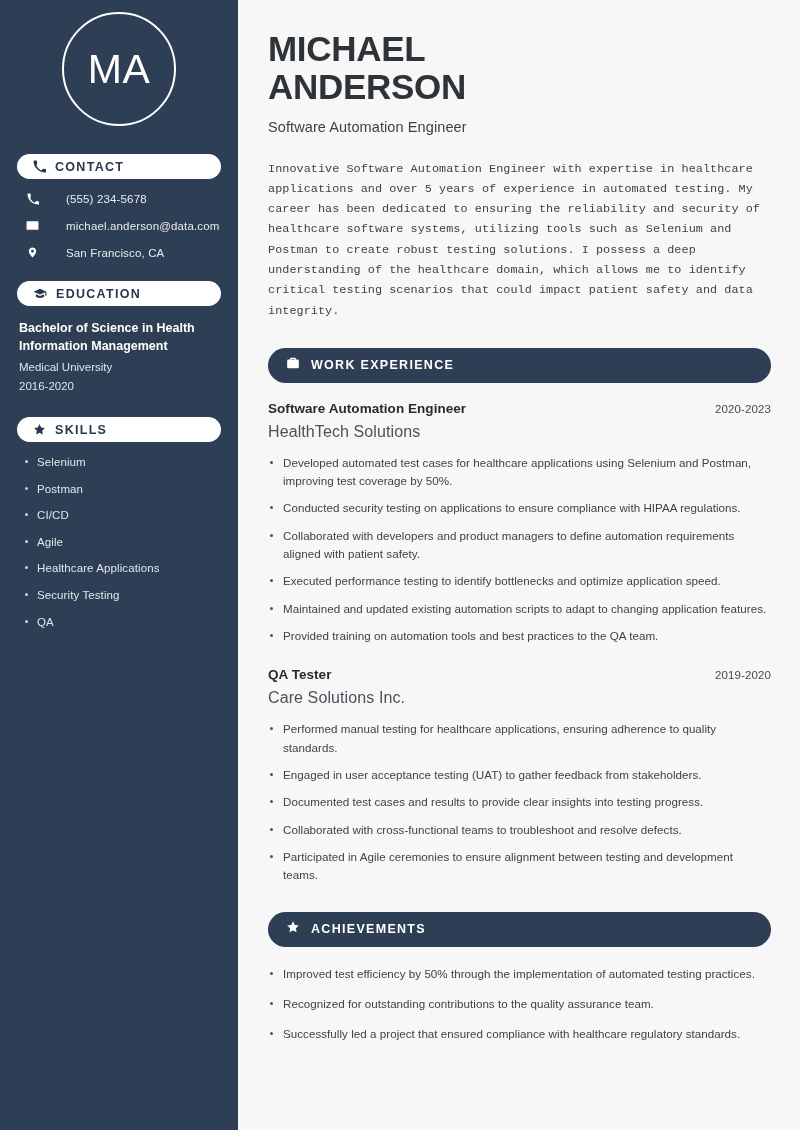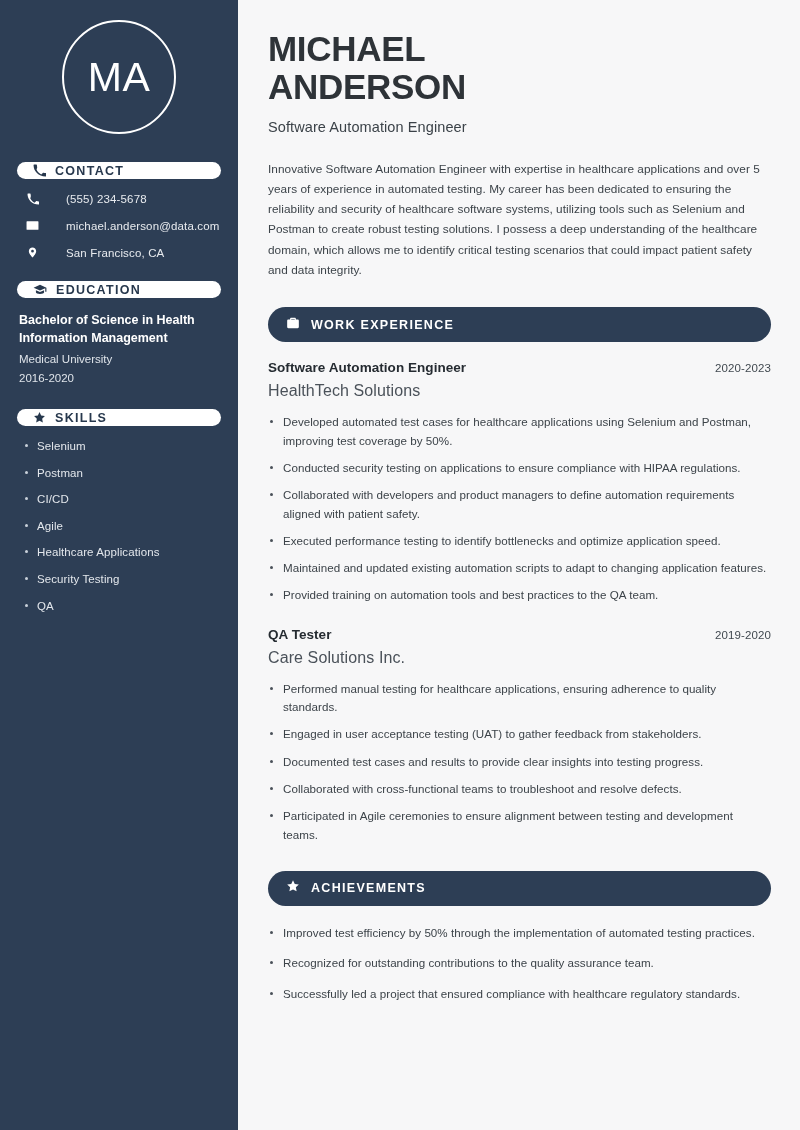--- a/index.html
+++ b/index.html
@@ -29,21 +29,21 @@
     flex: 0 0 238px;
     background: #2d3e55;
     color: #ffffff;
     padding: 0 17px;
     position: relative;
   }
 
   .avatar-wrap {
     display: flex;
     justify-content: center;
-    padding-top: 20px;
+    padding-top: 12px;
     padding-bottom: 28px;
   }
 
   .avatar {
     width: 114px;
     height: 114px;
     border-radius: 50%;
     border: 2px solid #ffffff;
     display: flex;
     align-items: center;
@@ -56,21 +56,21 @@
     letter-spacing: 0.5px;
     color: #ffffff;
     line-height: 1;
   }
 
   
   .pill {
     background: #ffffff;
     color: #2d3e55;
     border-radius: 18px;
-    height: 17px;
+    height: 25px;
     display: flex;
     align-items: center;
     padding: 0 16px;
     gap: 9px;
   }
 
   .pill .pill-label {
     font-size: 12.5px;
     font-weight: bold;
     letter-spacing: 1.3px;
@@ -161,20 +161,21 @@
     margin-top: 13px;
     letter-spacing: 0.1px;
   }
 
   .summary {
     font-size: 11.8px;
     color: #3c4349;
     line-height: 1.72;
     margin-top: 24px;
     letter-spacing: 0.05px;
+    font-family: Liberation Mono, monospace;
   }
 
   .sec-bar {
     background: #2d3e55;
     border-radius: 20px;
     height: 35px;
     display: flex;
     align-items: center;
     padding: 0 18px;
     gap: 11px;

